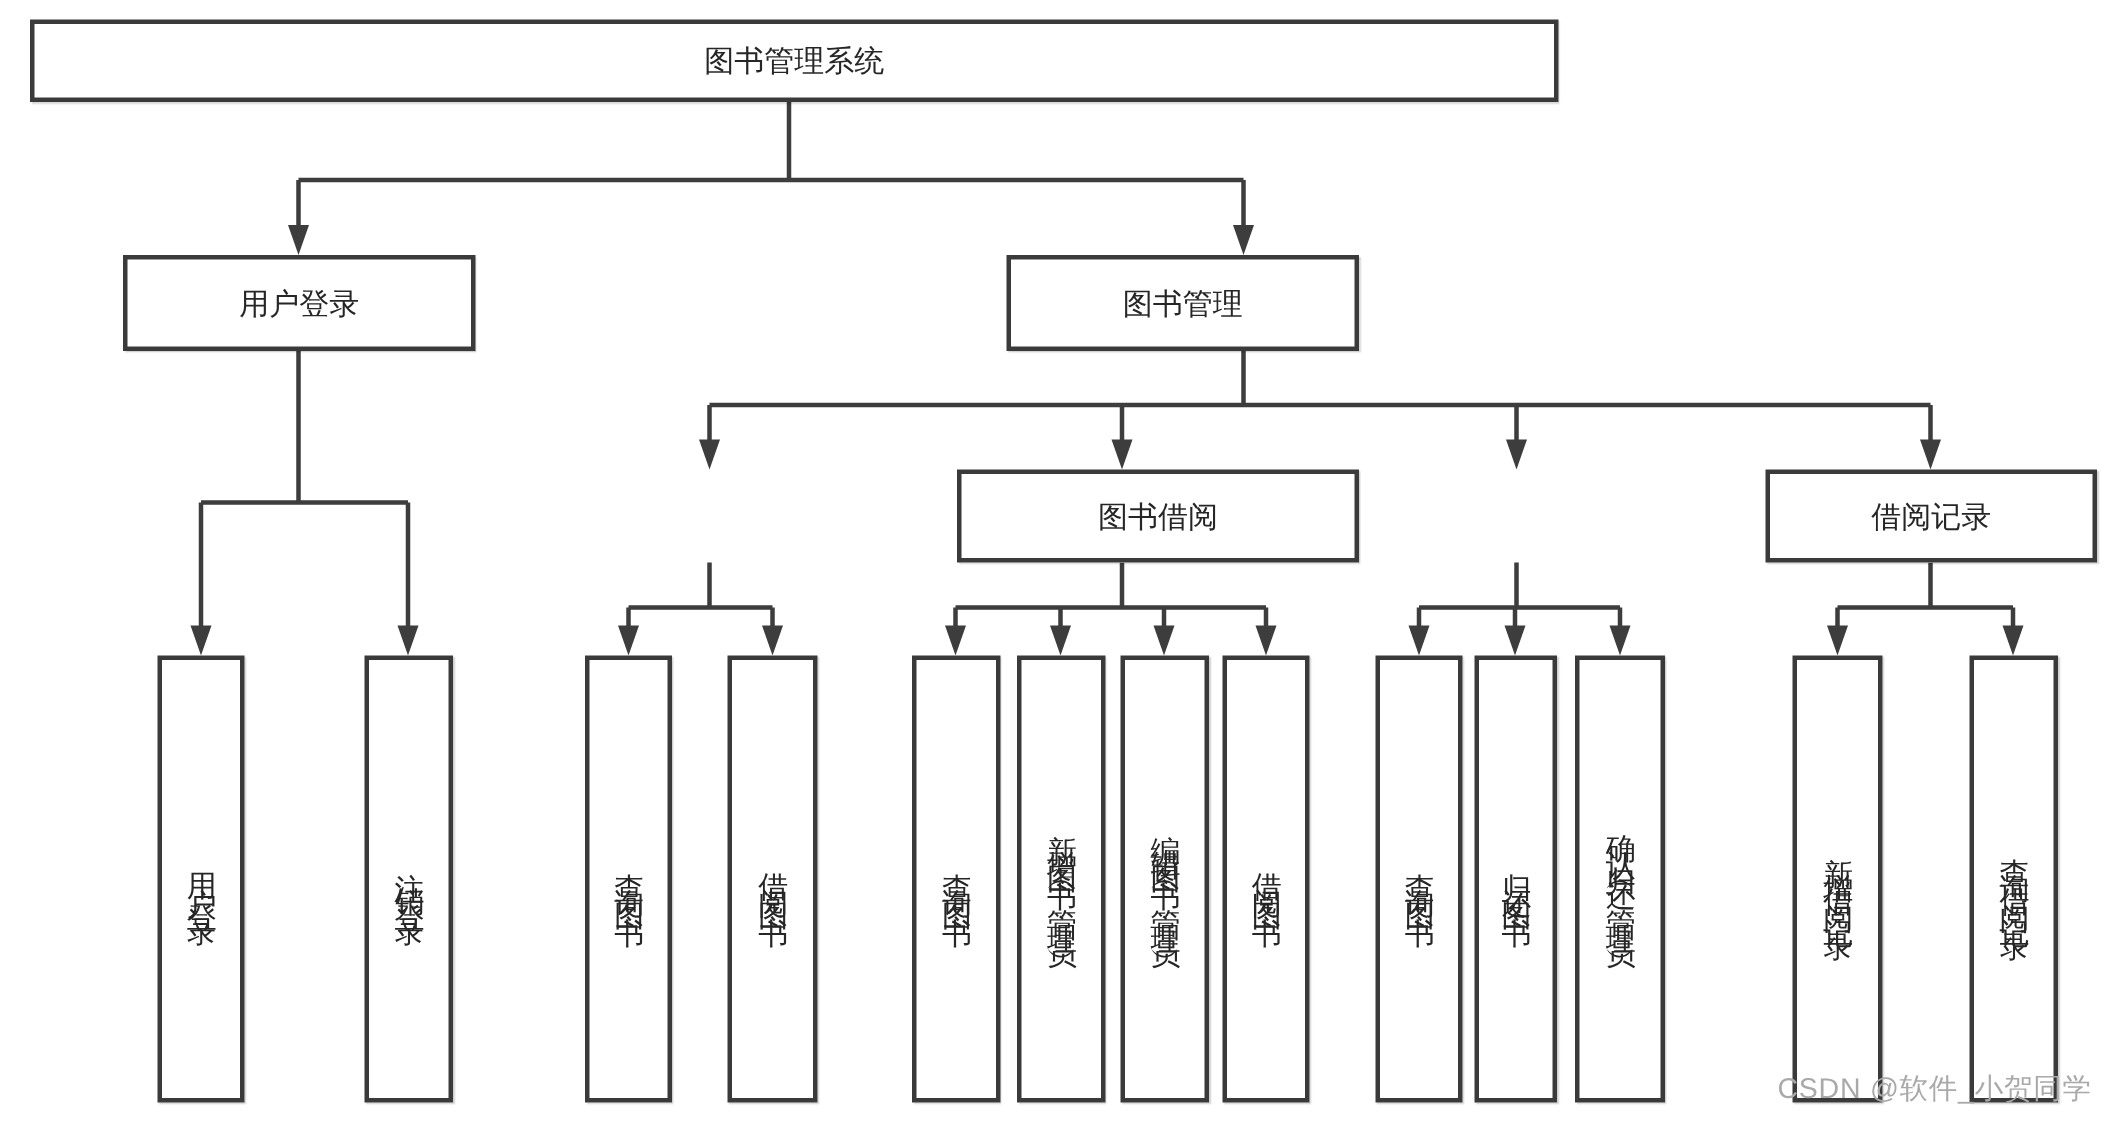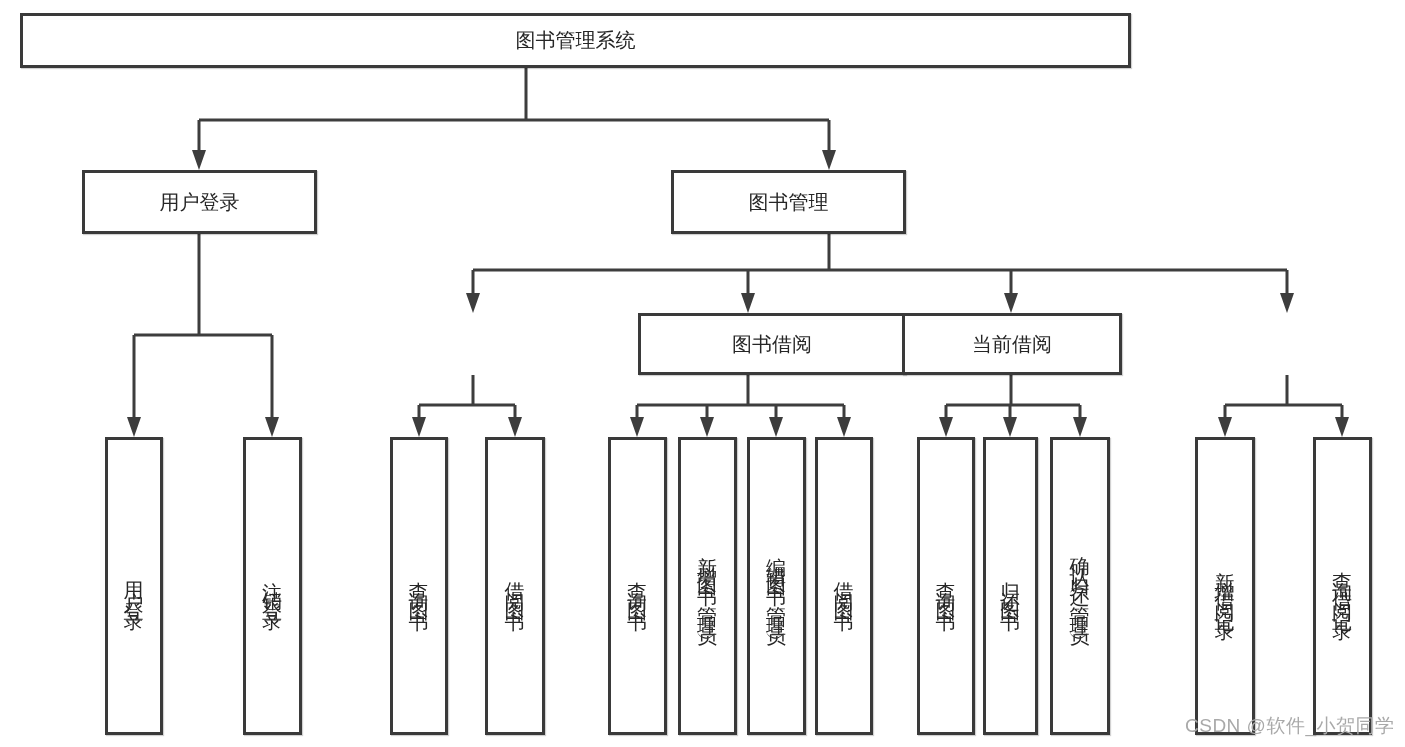--- a/index.html
+++ b/index.html
@@ -122,27 +122,27 @@
       <polygon points="769,417 783,417 776,437"></polygon>
       <polygon points="837,417 851,417 844,437"></polygon>
       <polygon points="939,417 953,417 946,437"></polygon>
       <polygon points="1003,417 1017,417 1010,437"></polygon>
       <polygon points="1073,417 1087,417 1080,437"></polygon>
       <polygon points="1218,417 1232,417 1225,437"></polygon>
       <polygon points="1335,417 1349,417 1342,437"></polygon>
     </g>
   </svg>
 
-  <div class="node" style="left:20px; top:13px; width:1111px; height:55px;">图书管理系统</div>
+  <div class="node" style="left:20px; top:13px; width:1019px; height:55px;">图书管理系统</div>
 
   <div class="node" style="left:82px; top:170px; width:235px; height:64px;">用户登录</div>
   <div class="node" style="left:671px; top:170px; width:235px; height:64px;">图书管理</div>
 
   <div class="node" style="left:638px; top:313px; width:268px; height:62px;">图书借阅</div>
-  <div class="node" style="left:902px; top:313px; width:220px; height:62px;">当前借阅</div>
+  <div class="node" style="left:1177px; top:313px; width:221px; height:62px;">借阅记录</div>
 
   <div class="node vnode" style="left:105px; top:437px; width:58px; height:298px;">用户登录</div>
   <div class="node vnode" style="left:243px; top:437px; width:59px; height:298px;">注销登录</div>
 
   <div class="node vnode" style="left:390px; top:437px; width:58px; height:298px;">查询图书</div>
   <div class="node vnode" style="left:485px; top:437px; width:60px; height:298px;">借阅图书</div>
 
   <div class="node vnode" style="left:608px; top:437px; width:59px; height:298px;">查询图书</div>
   <div class="node vnode" style="left:678px; top:437px; width:59px; height:298px;">新增图书（管理员）</div>
   <div class="node vnode" style="left:747px; top:437px; width:59px; height:298px;">编辑图书（管理员）</div>

